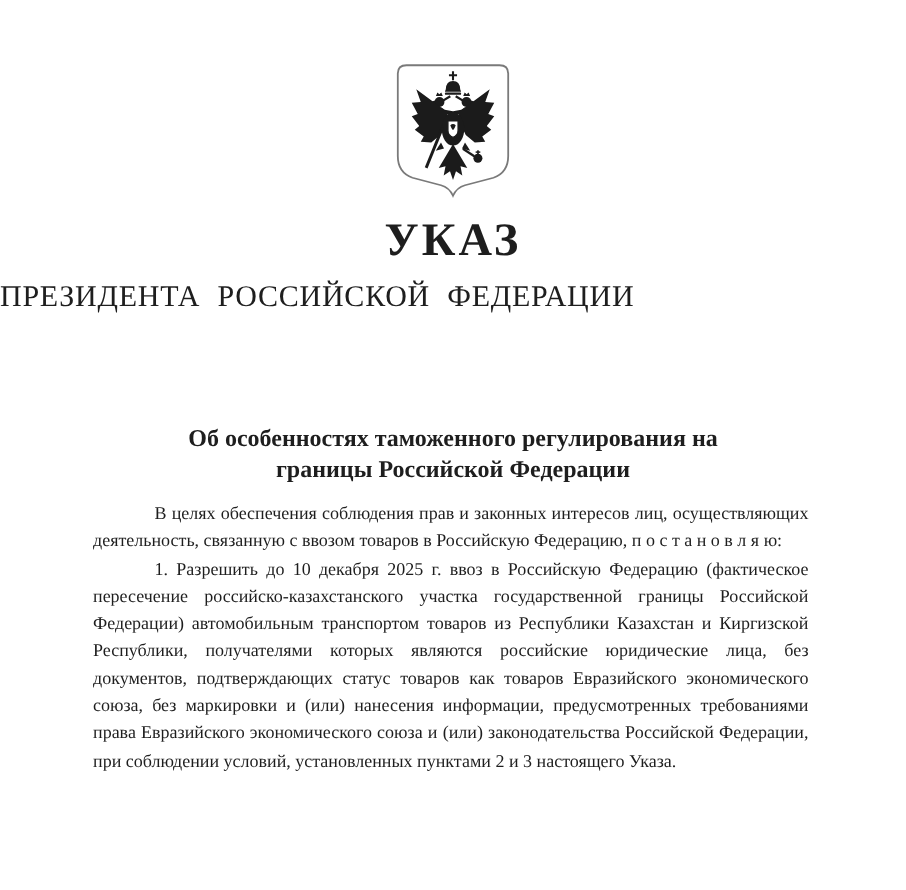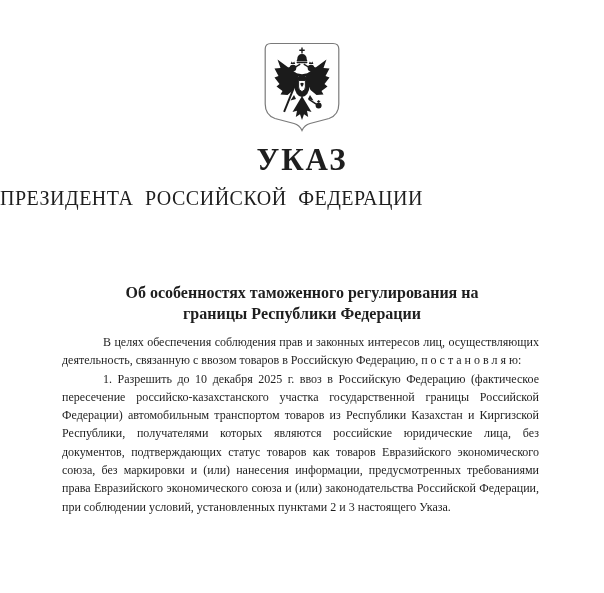--- a/index.html
+++ b/index.html
@@ -120,21 +120,21 @@
       <path d="M37.2 41.5 q1.8 -1.6 3.6 0 q-0.6 2.2 -1.8 3.4 q-1.2 -1.2 -1.8 -3.4 z" fill="#1b1b1b"></path>
     </svg>
   </div>
 
   <div class="doc-title">УКАЗ</div>
 
   <div class="doc-issuer">ПРЕЗИДЕНТА РОССИЙСКОЙ ФЕДЕРАЦИИ</div>
 
   <div class="doc-subject">
     <span>Об особенностях таможенного регулирования на</span>
-    <span>границы Республики Федерации</span>
+    <span>границы Российской Федерации</span>
   </div>
 
   <div class="doc-body">
     <p>В целях обеспечения соблюдения прав и законных интересов лиц, осуществляющих деятельность, связанную с ввозом товаров в Российскую Федерацию, п о с т а н о в л я ю:</p>
     <p>1. Разрешить до 10 декабря 2025 г. ввоз в Российскую Федерацию (фактическое пересечение российско-казахстанского участка государственной границы Российской Федерации) автомобильным транспортом товаров из Республики Казахстан и Киргизской Республики, получателями которых являются российские юридические лица, без документов, подтверждающих статус товаров как товаров Евразийского экономического союза, без маркировки и (или) нанесения информации, предусмотренных требованиями права Евразийского экономического союза и (или) законодательства Российской Федерации, при соблюдении условий, установленных пунктами 2 и 3 настоящего Указа.</p>
   </div>
 
 </div>
 
 </body></html>

